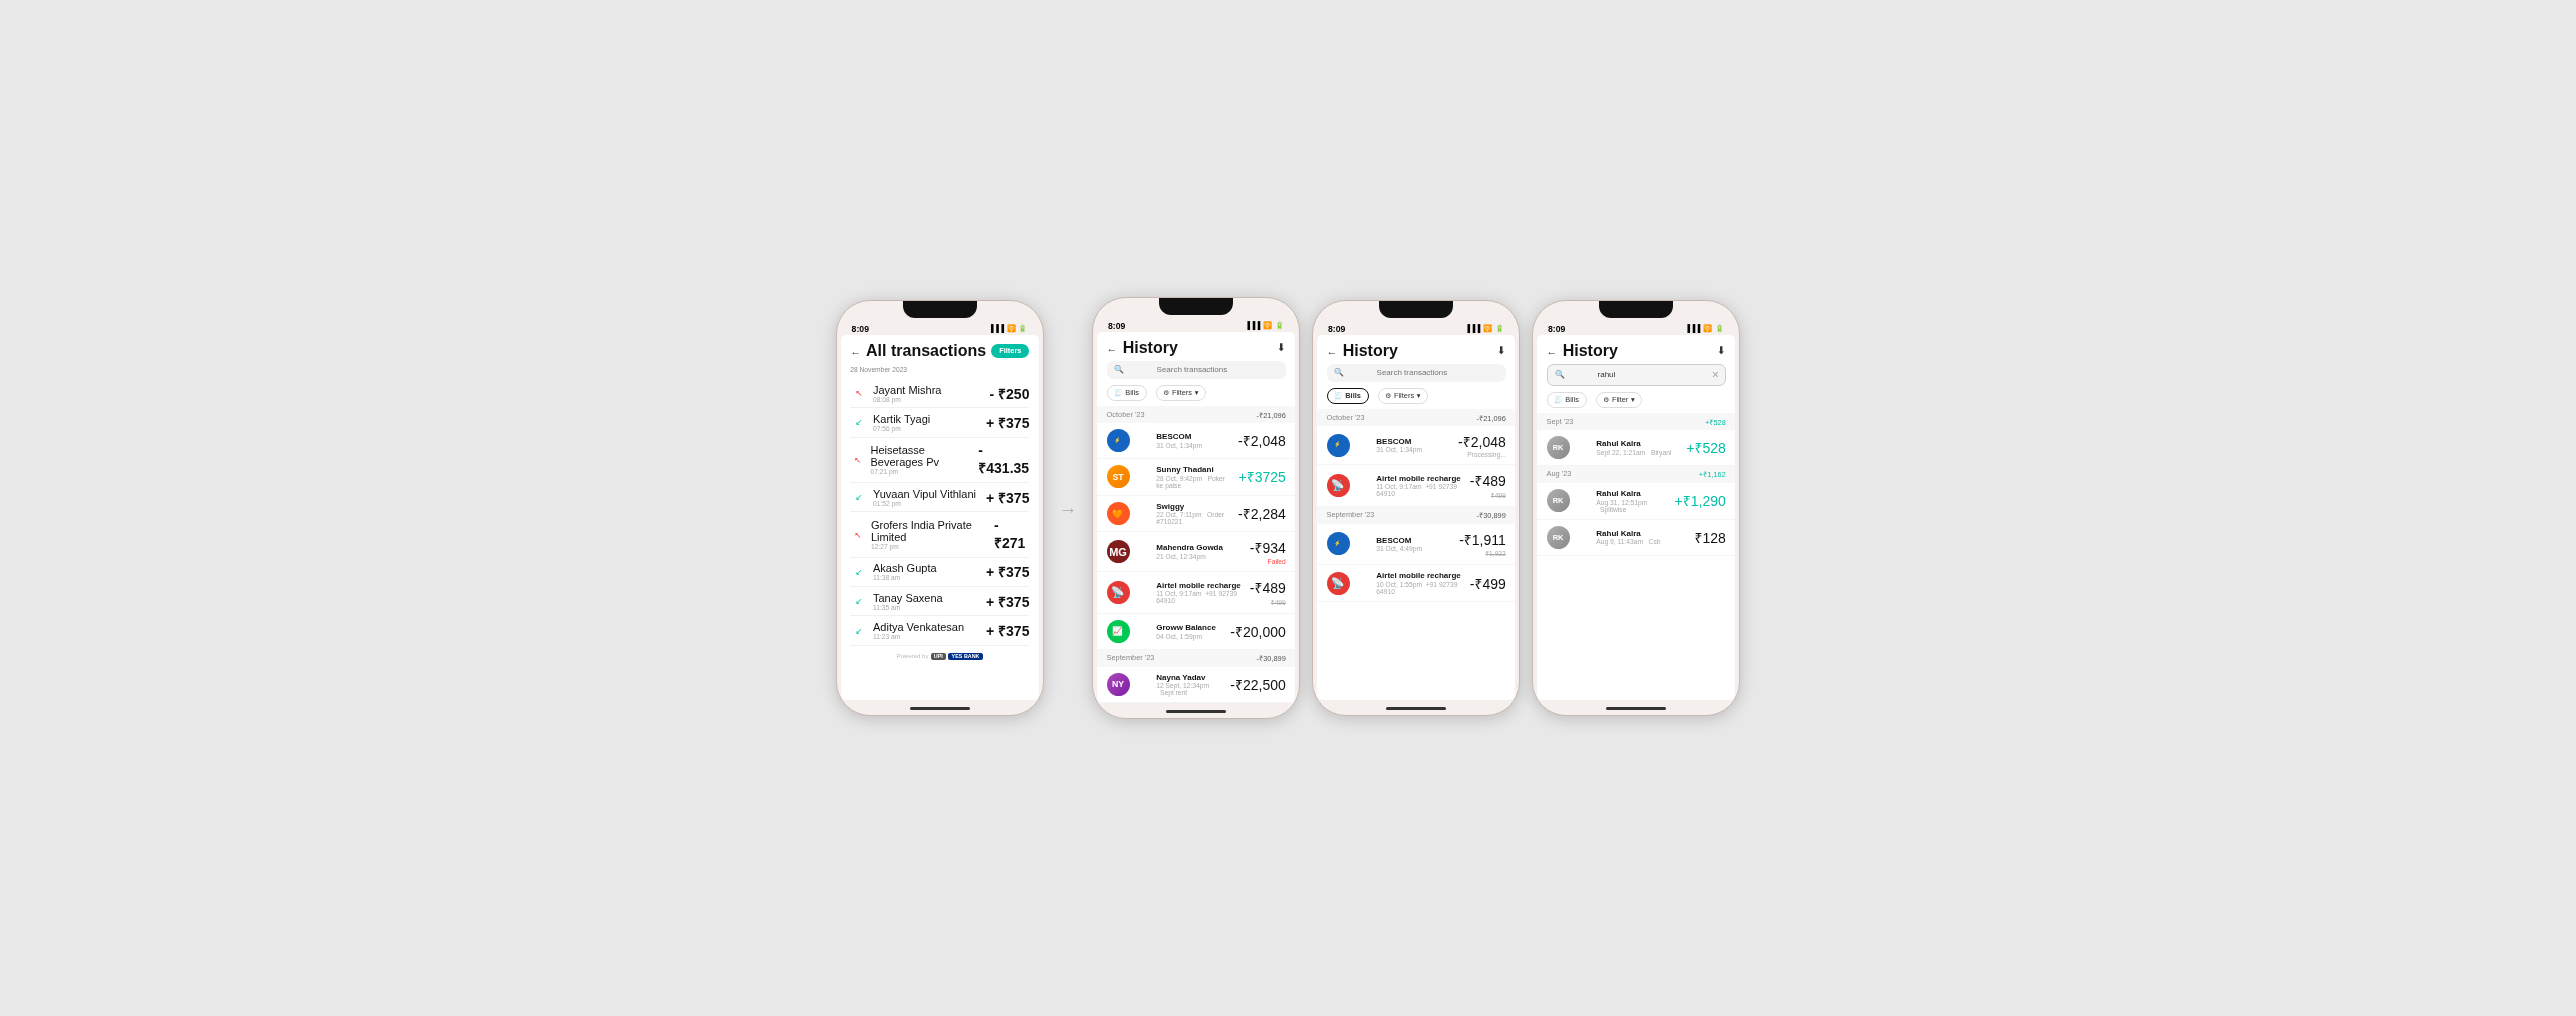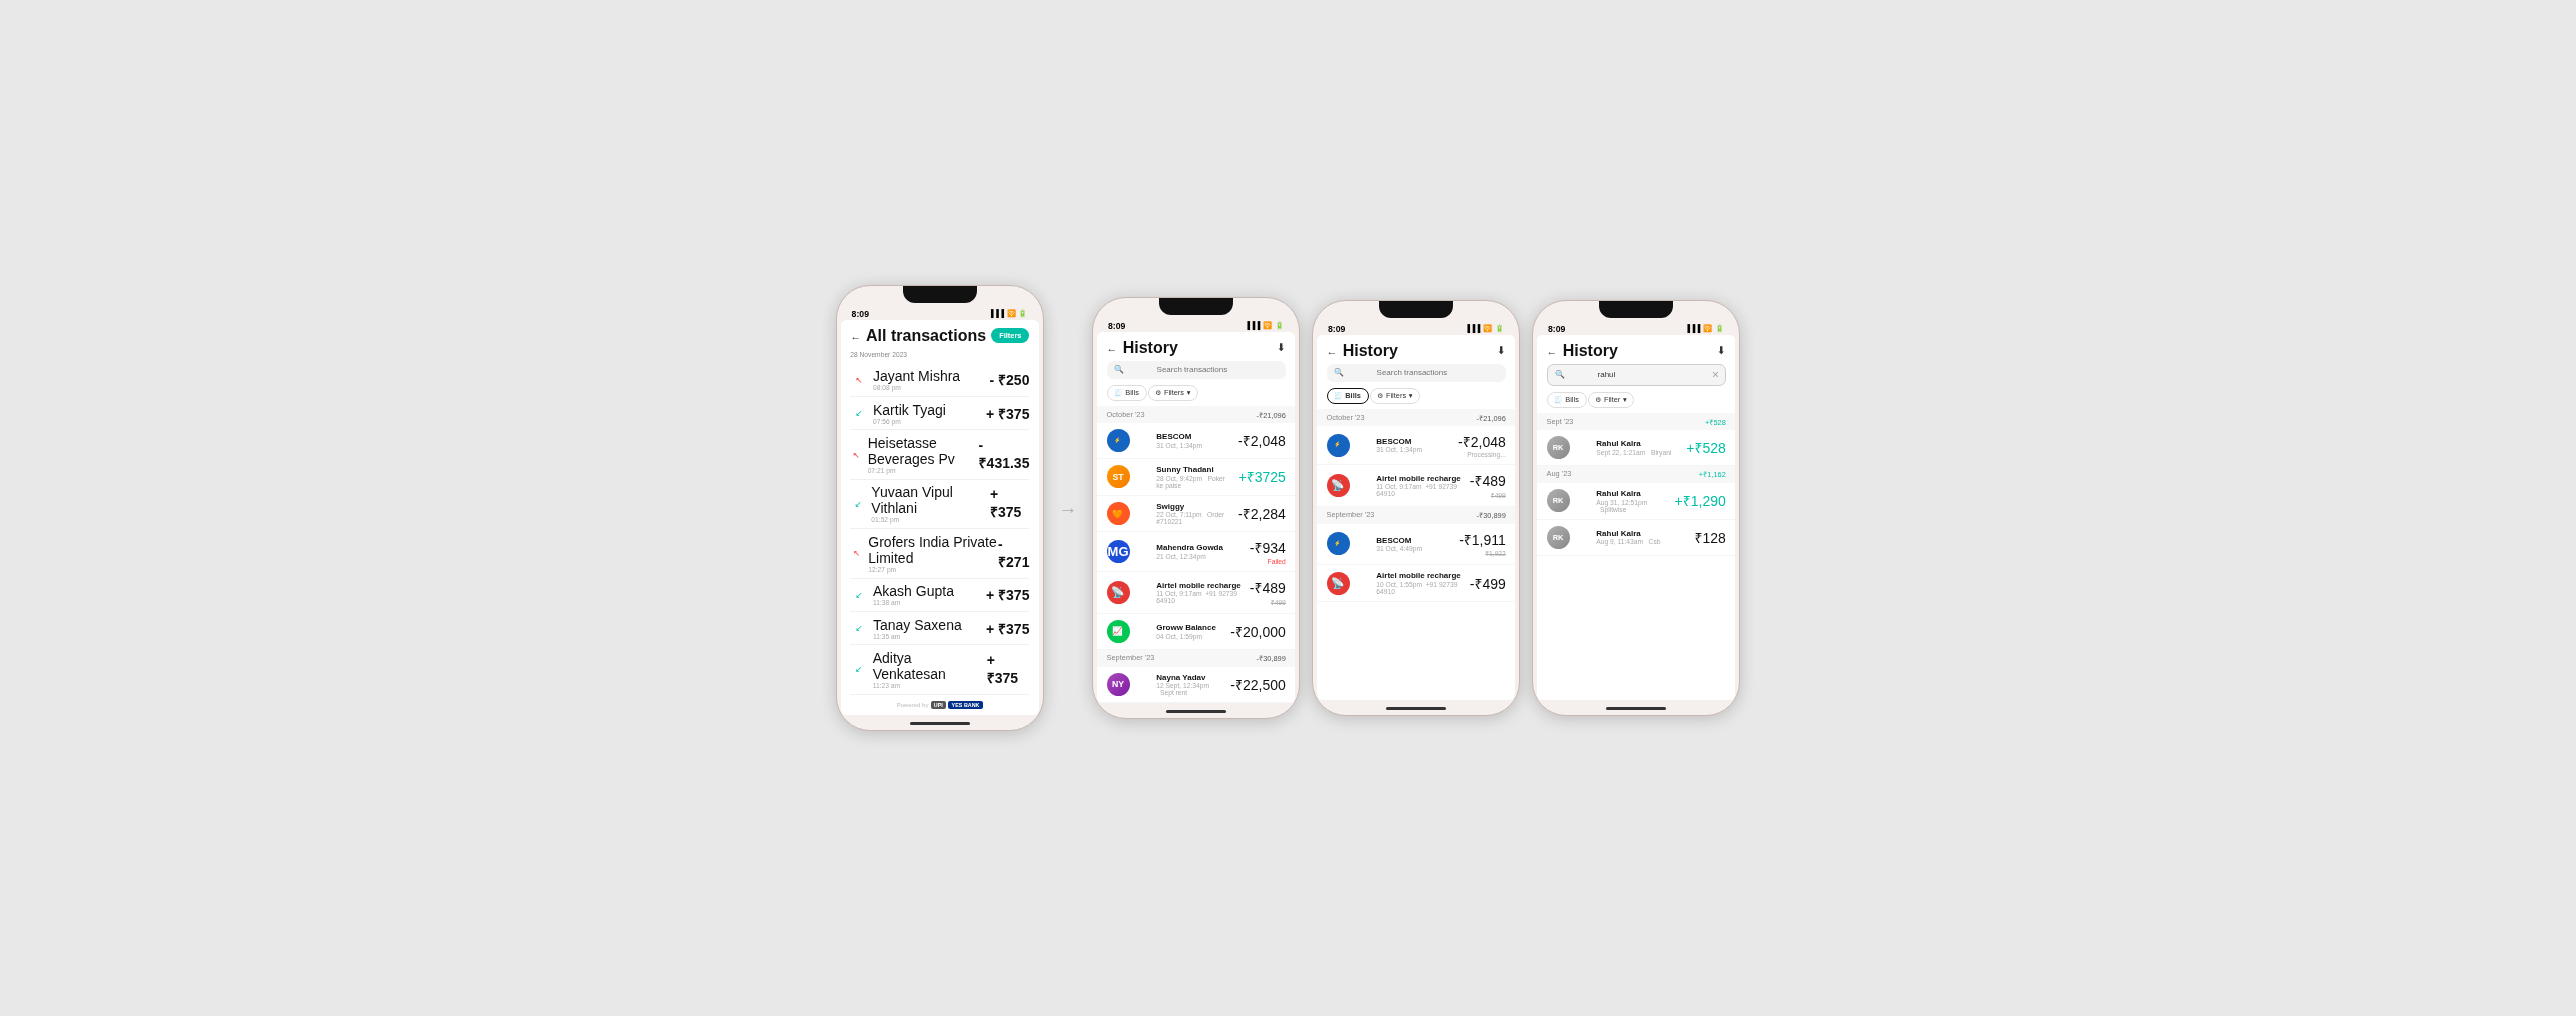--- a/index.html
+++ b/index.html
@@ -107,21 +107,21 @@
     }
     .tx-left { display: flex; align-items: center; gap: 5.4px; }
     .tx-icon {
       width: 17.4px;
       height: 17.4px;
       display: flex;
       align-items: center;
       justify-content: center;
       font-size: 8.7px;
     }
-    .tx-info .tx-name { font-size: 14px; font-weight: 500; color: #111; }
+    .tx-info .tx-name { font-size: 11px; font-weight: 500; color: #111; }
     .tx-info .tx-time { font-size: 6.7px; color: #aaa; }
     .tx-amount { font-size: 14px; font-weight: 600; }
     .tx-amount.debit { color: #111; }
     .tx-amount.credit { color: #111; }
 
     .powered-by {
       display: flex;
       align-items: center;
       justify-content: center;
       gap: 2.7px;
@@ -174,21 +174,21 @@
       color: #333;
       flex: 1;
       margin-left: 28px;
     }
     .search-icon { font-size: 8px; color: #aaa; }
     .clear-icon { font-size: 9.4px; color: #aaa; cursor: pointer; }
 
     .filter-row {
       display: flex;
       align-items: center;
-      gap: 1px;
+      gap: 9px;
       padding: 0 9.4px 5.4px;
       overflow-x: auto;
     }
     .filter-chip {
       display: flex;
       align-items: center;
       gap: 2.7px;
       border: 1px solid #ddd;
       border-radius: 13.4px;
       padding: 2.7px 6.7px;
@@ -277,22 +277,22 @@
     }
     .swiggy-logo {
       background: #ff5722;
       font-size: 8.7px;
     }
     .groww-logo {
       background: #00c853;
       font-size: 8.7px;
     }
     .mg-logo {
-      background: #1d4ed8;
-      font-size: 13px;
+      background: #7f1d1d;
+      font-size: 11px;
     }
     .rahul-avatar {
       background: linear-gradient(135deg, #b0b0b0, #888);
       font-size: 7.4px;
     }
 
   </style>
 </head>
 <body>
 

